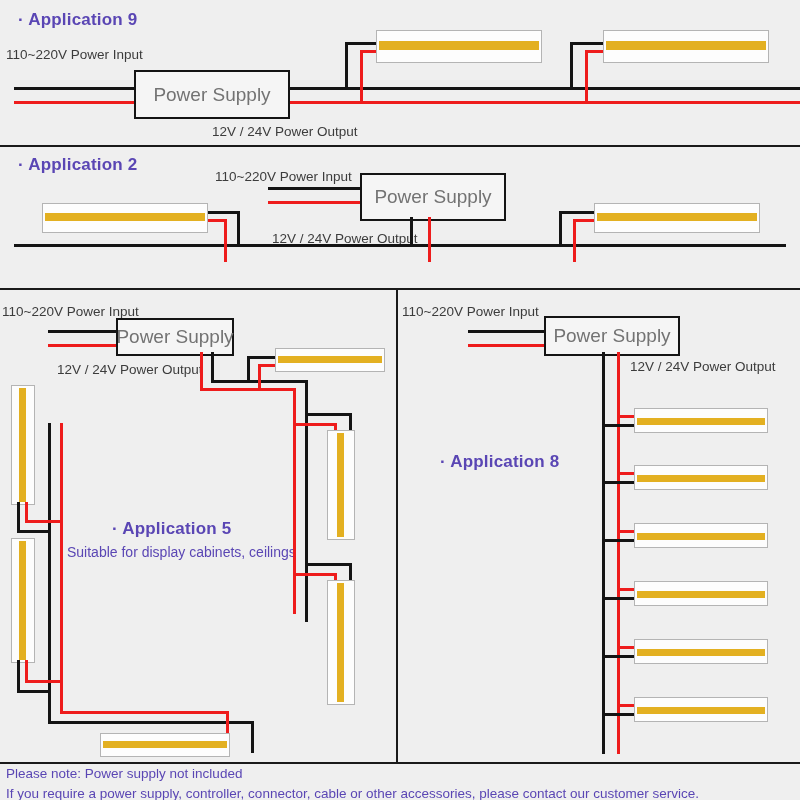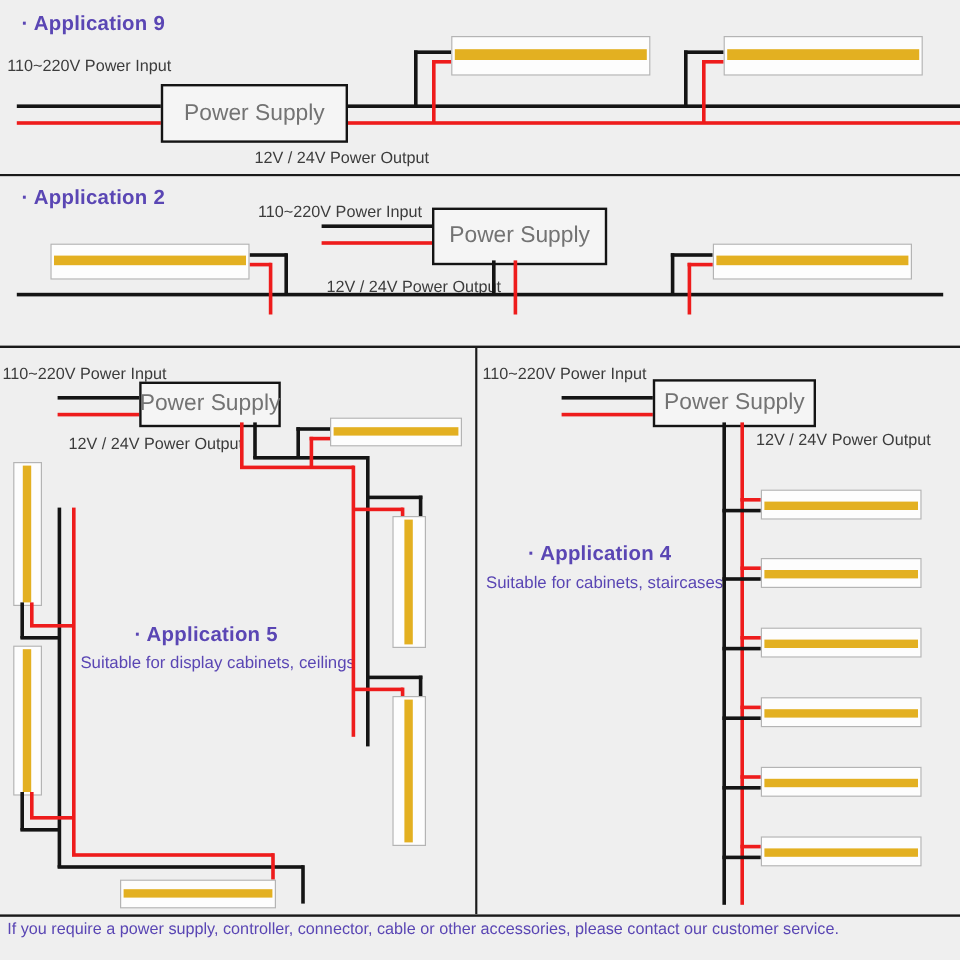--- a/index.html
+++ b/index.html
@@ -195,23 +195,22 @@
 
   <div class="divider" style="left:396px;top:290px;width:2px;height:472px;"></div>
 
   <div class="panel" style="left:398px;top:290px;width:402px;height:472px;">
 
     <div class="lbl" style="left:4px;top:14px;">110~220V Power Input</div>
     <div class="lbl" style="left:232px;top:69px;">12V / 24V Power Output</div>
 
     <div class="app-title" style="left:42px;top:162px;">
       <span>·</span>
-      <span>Application 4</span>
-    </div>
-    <div class="app-sub" style="left:7px;top:187px;">Suitable for cabinets, staircases</div>
+      <span>Application 8</span>
+    </div>
 
     <div class="wire wk" style="left:70px;top:40px;width:78px;height:2.5px;"></div>
     <div class="wire wr" style="left:70px;top:54px;width:78px;height:2.5px;"></div>
 
     <div class="psu" style="left:146px;top:26px;width:132px;height:36px;">
       <span>Power Supply</span>
     </div>
 
     <div class="wire wk" style="left:204px;top:62px;width:2.5px;height:402px;"></div>
     <div class="wire wr" style="left:219px;top:62px;width:2.5px;height:402px;"></div>
@@ -247,16 +246,17 @@
     </div>
 
     <div class="wire wr" style="left:219px;top:414px;width:22px;height:2.5px;"></div>
     <div class="wire wk" style="left:204px;top:423px;width:37px;height:2.5px;"></div>
     <div class="strip-h" style="left:236px;top:407px;width:134px;height:25px;">
       <div class="core" style="top:9px;height:7px;"></div>
     </div>
   </div>
 
   <div class="footer" style="top:762px;height:38px;">
+    <p>Please note: Power supply not included</p>
     <p>If you require a power supply, controller, connector, cable or other accessories, please contact our customer service.</p>
   </div>
 
 </div>
 
 </body></html>

